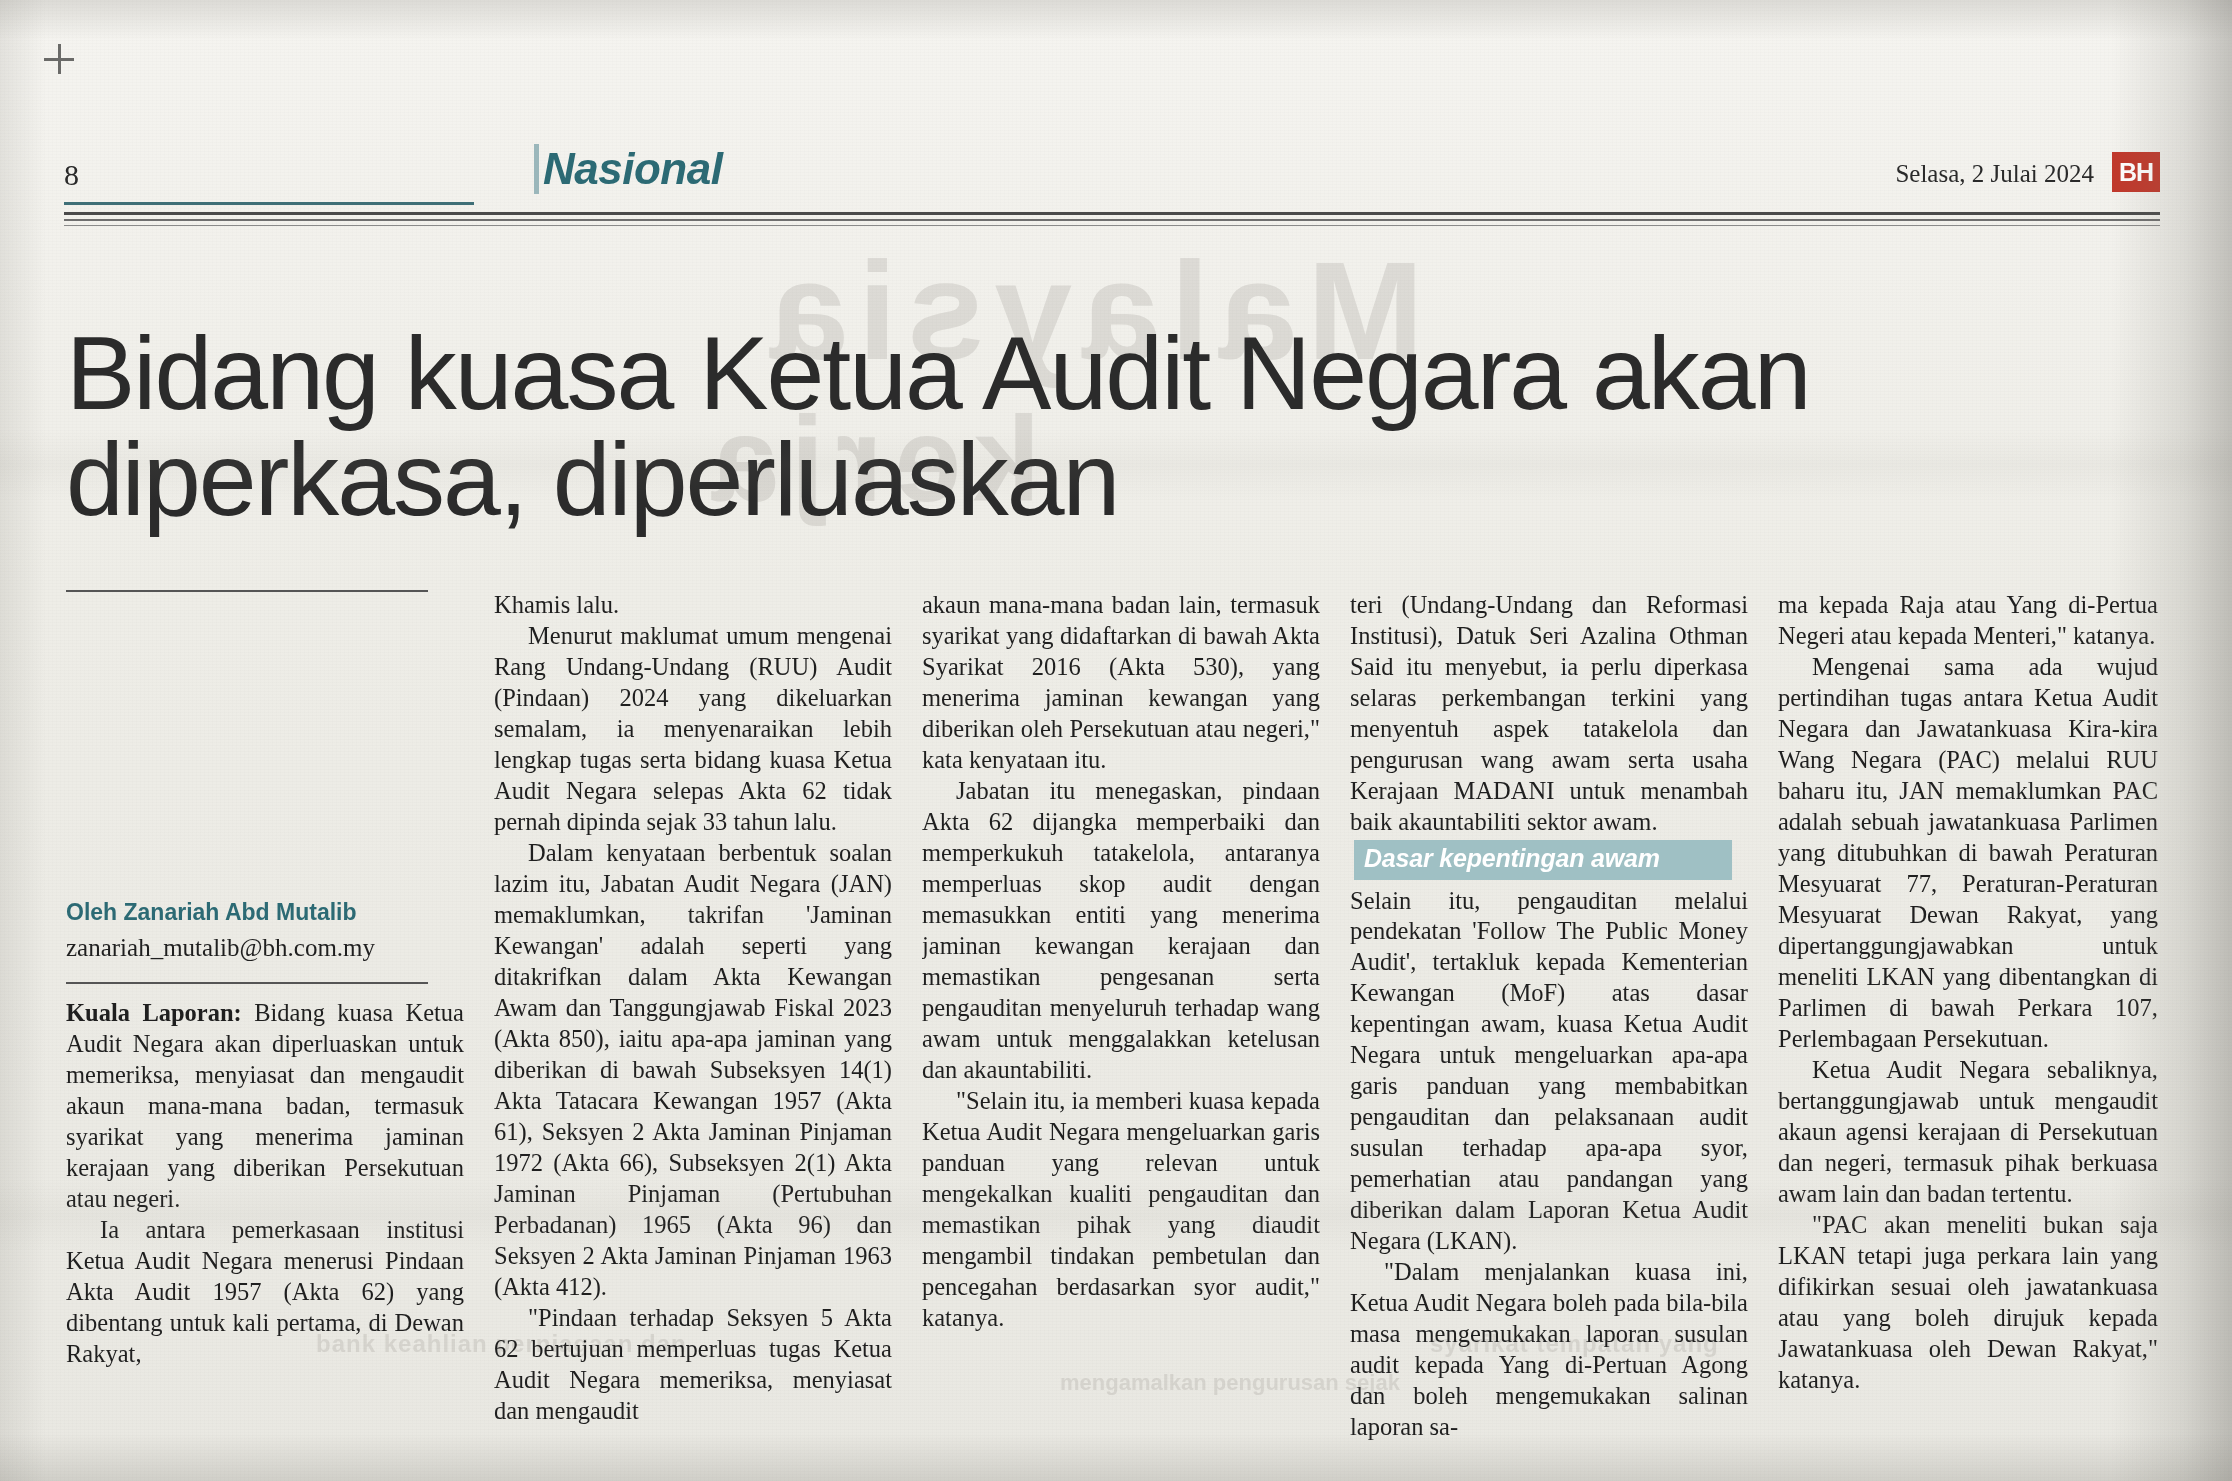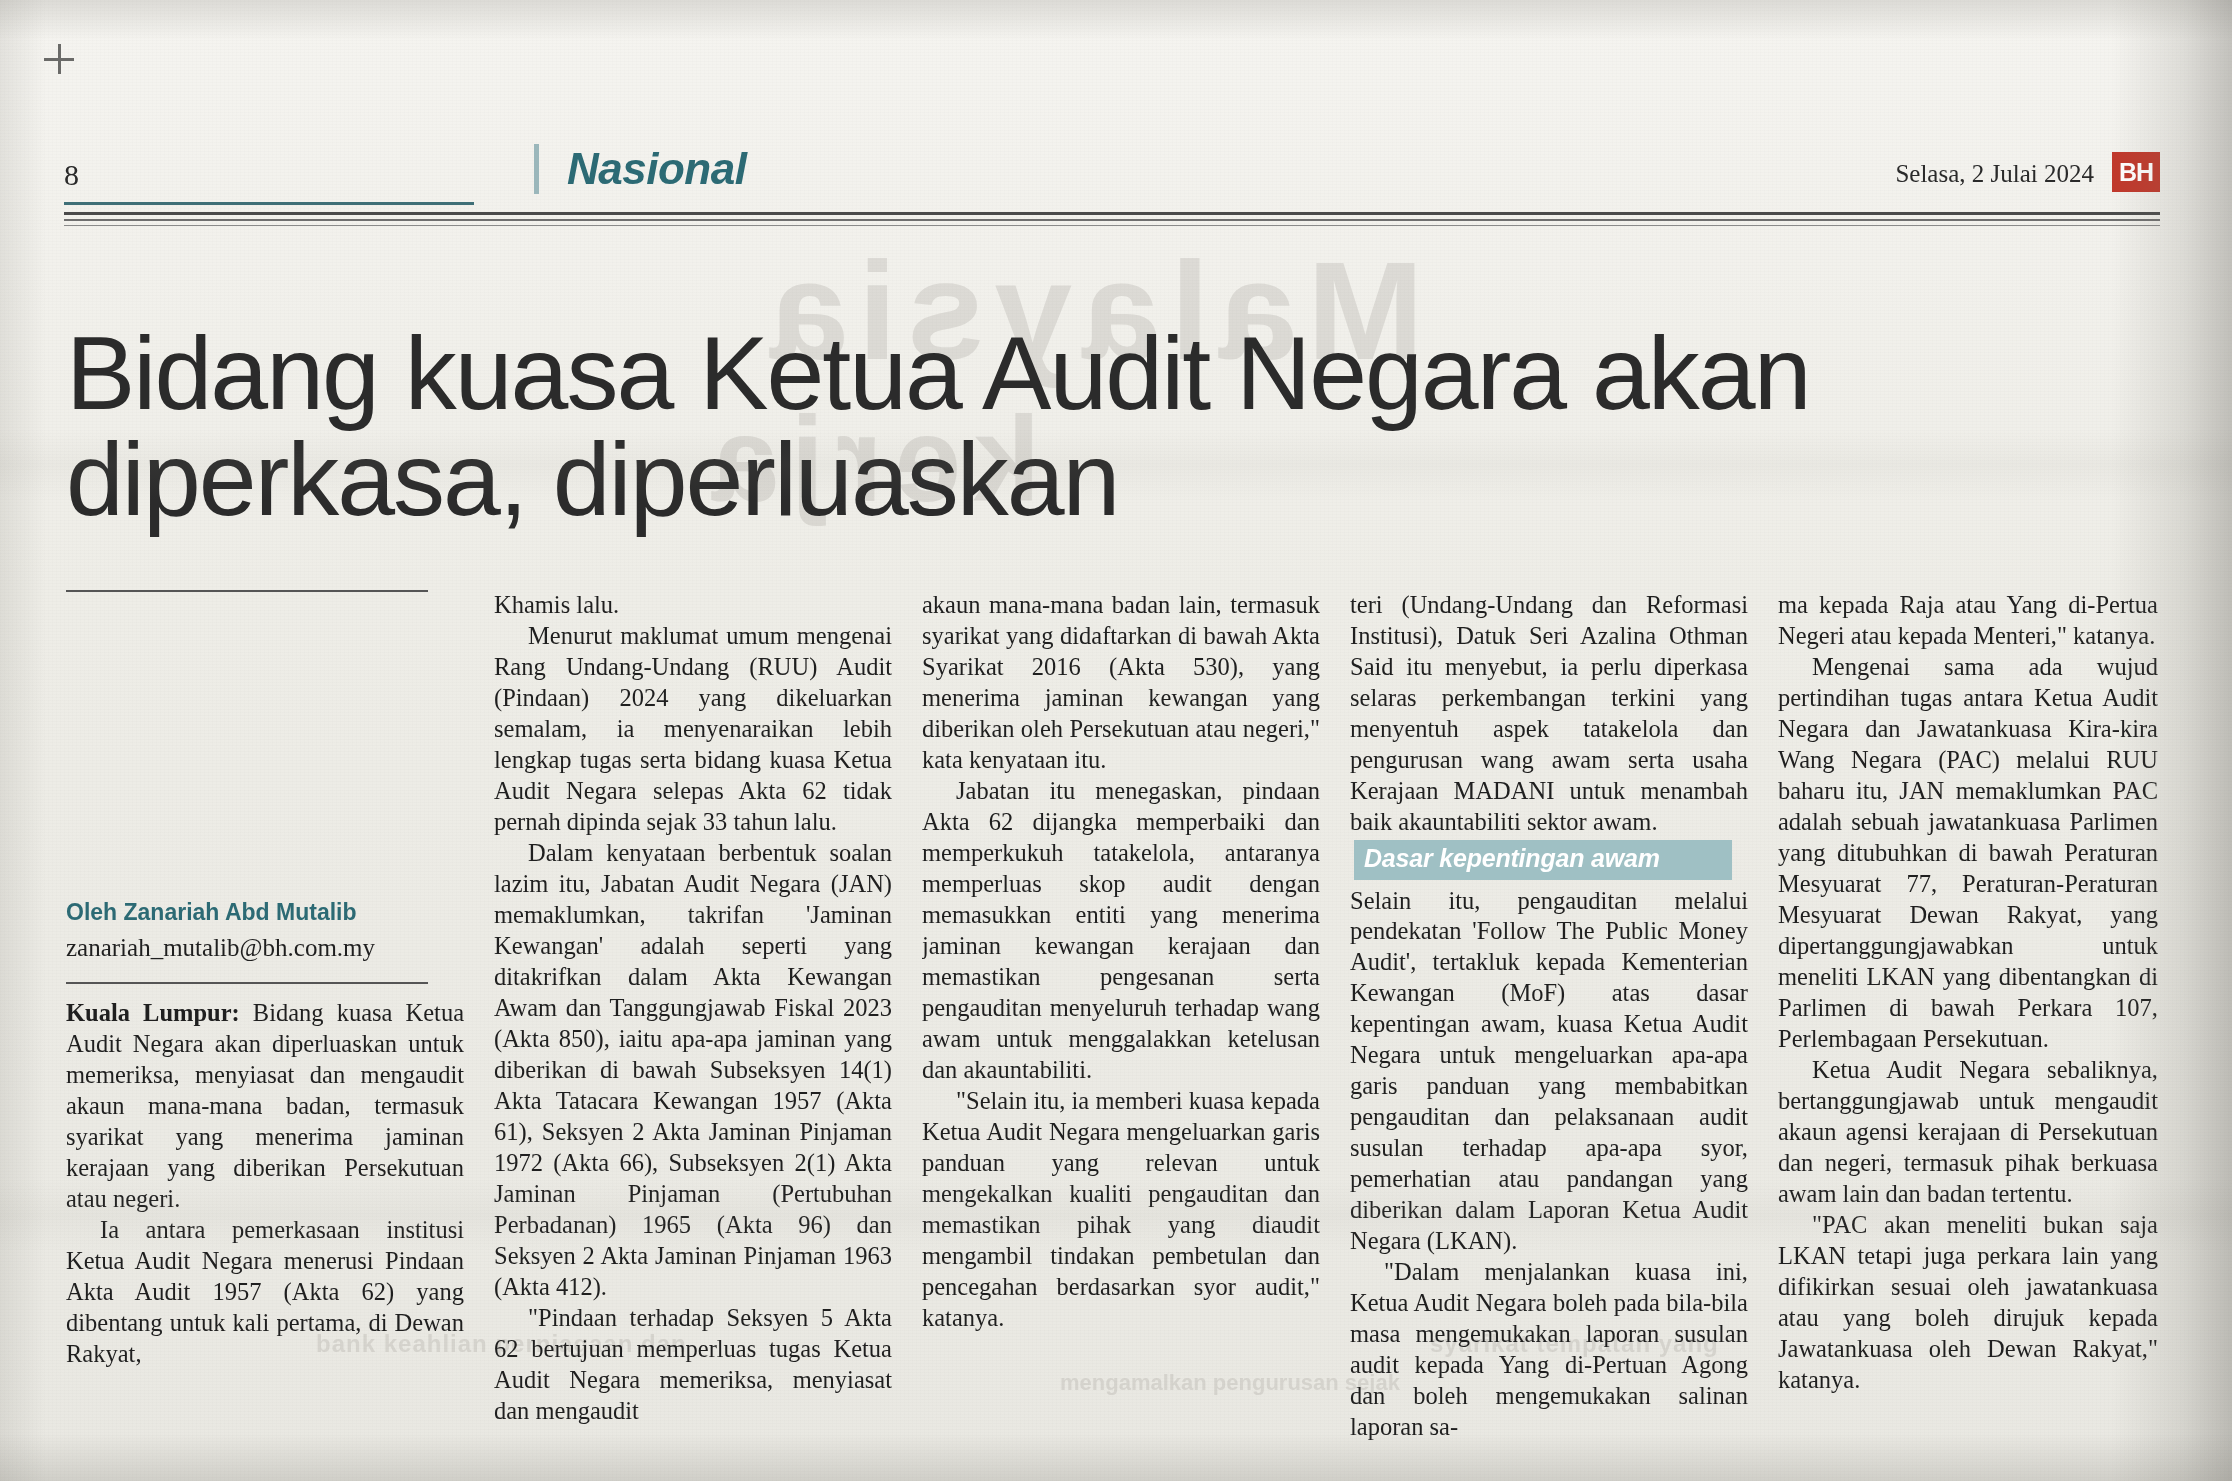--- a/index.html
+++ b/index.html
@@ -115,21 +115,21 @@
     left: 0;
     top: 52px;
     width: 410px;
     height: 0;
     border-top: 3px solid #3f6f77;
   }
   .section-name-wrap {
     position: absolute;
     left: 470px;
     top: -6px;
-    padding-left: 28px;
+    padding-left: 4px;
     border-left: 5px solid #9bb7bb;
   }
   .section-name {
     font-family: "Liberation Sans", sans-serif;
     font-weight: 700;
     font-style: italic;
     font-size: 44px;
     color: #2c6a74;
     letter-spacing: -0.5px;
   }
@@ -334,21 +334,21 @@
     <div class="col col-1">
       <div class="kicker-rule-top"></div>
 
       <div class="byline">
         <span class="byline-name">Oleh Zanariah Abd Mutalib</span>
         <span class="byline-email">zanariah_mutalib@bh.com.my</span>
       </div>
       <div class="byline-rule"></div>
 
       <div class="col-1-body">
-        <p class="first"><span class="dateline">Kuala Lumpur:</span><span> Bidang kuasa Ketua Audit Negara akan diperluaskan untuk memeriksa, menyiasat dan mengaudit akaun mana-mana badan, termasuk syarikat yang menerima jaminan kerajaan yang diberikan Persekutuan atau negeri.</span></p>
+        <p class="first"><span class="dateline">Kuala Laporan:</span><span> Bidang kuasa Ketua Audit Negara akan diperluaskan untuk memeriksa, menyiasat dan mengaudit akaun mana-mana badan, termasuk syarikat yang menerima jaminan kerajaan yang diberikan Persekutuan atau negeri.</span></p>
         <p>Ia antara pemerkasaan institusi Ketua Audit Negara menerusi Pindaan Akta Audit 1957 (Akta 62) yang dibentang untuk kali pertama, di Dewan Rakyat,</p>
       </div>
     </div>
 
     <div class="col col-2">
       <p class="noindent">Khamis lalu.</p>
       <p>Menurut maklumat umum mengenai Rang Undang-Undang (RUU) Audit (Pindaan) 2024 yang dikeluarkan semalam, ia menyenaraikan lebih lengkap tugas serta bidang kuasa Ketua Audit Negara selepas Akta 62 tidak pernah dipinda sejak 33 tahun lalu.</p>
       <p>Dalam kenyataan berbentuk soalan lazim itu, Jabatan Audit Negara (JAN) memaklumkan, takrifan 'Jaminan Kewangan' adalah seperti yang ditakrifkan dalam Akta Kewangan Awam dan Tanggungjawab Fiskal 2023 (Akta 850), iaitu apa-apa jaminan yang diberikan di bawah Subseksyen 14(1) Akta Tatacara Kewangan 1957 (Akta 61), Seksyen 2 Akta Jaminan Pinjaman 1972 (Akta 66), Subseksyen 2(1) Akta Jaminan Pinjaman (Pertubuhan Perbadanan) 1965 (Akta 96) dan Seksyen 2 Akta Jaminan Pinjaman 1963 (Akta 412).</p>
       <p>"Pindaan terhadap Seksyen 5 Akta 62 bertujuan memperluas tugas Ketua Audit Negara memeriksa, menyiasat dan mengaudit</p>
     </div>

